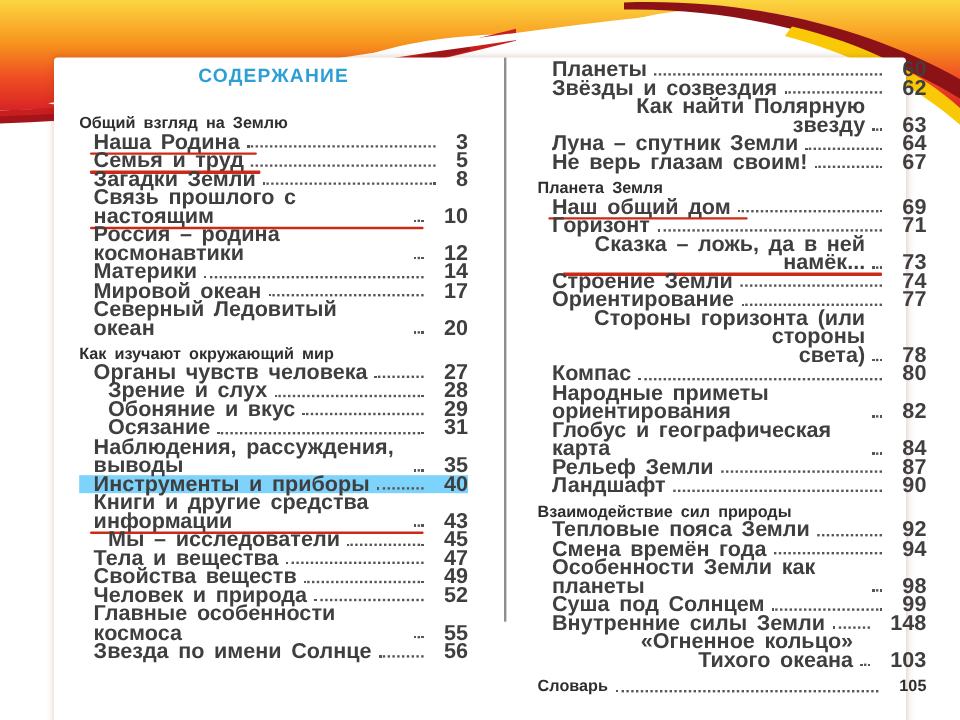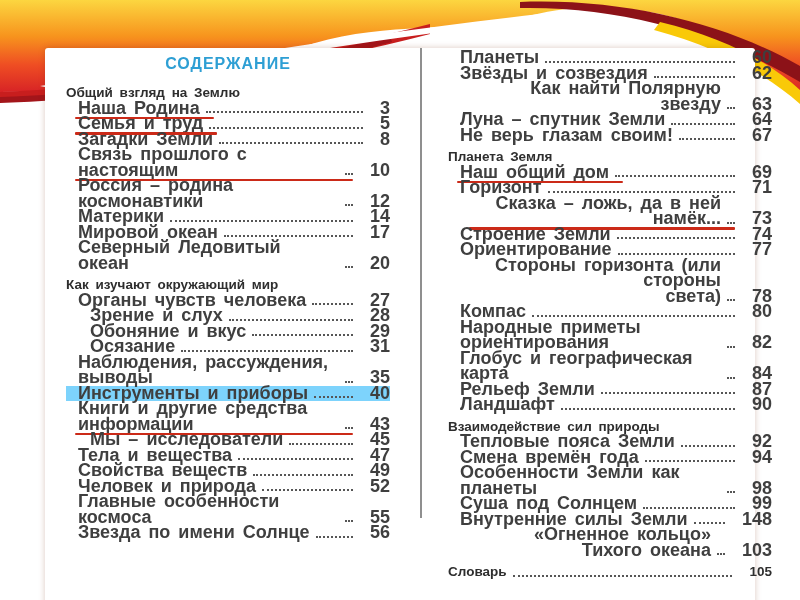--- a/index.html
+++ b/index.html
@@ -17,21 +17,21 @@
   .divider{
     position:absolute;left:375px;top:0px;width:2px;height:470px;
     background:#8f8f8f;
   }
   .title{
     position:absolute;left:21px;top:7px;width:324px;
     text-align:center;font-size:16px;font-weight:bold;
     letter-spacing:1px;color:#2E9FD4;
   }
   .col{position:absolute;width:324px;color:#3f3f3f;}
-  .col-left{left:21px;top:31px;}
+  .col-left{left:21px;top:41px;}
   .col-right{left:403px;top:2px;}
   .row{
     display:flex;align-items:flex-end;
     font-size:18px;line-height:15.5px;font-weight:bold;
     word-spacing:3px;
   }
   .row .label{white-space:pre-line;position:relative;}
   .entry{padding-left:12px;}
   .indent1{padding-left:24px;text-align:right;}
   .section-row{margin-top:6px;color:#2e2e2e;font-size:13.5px;}

